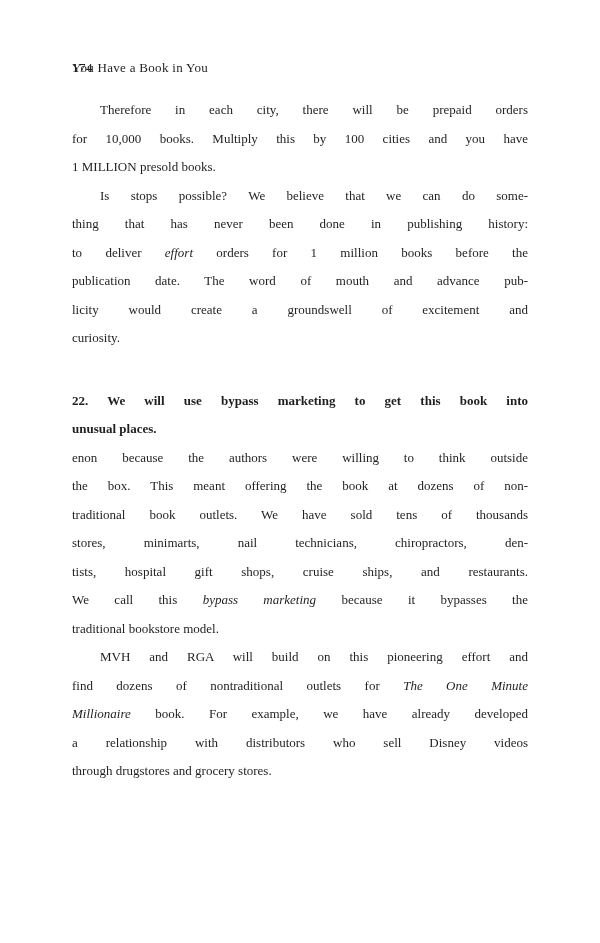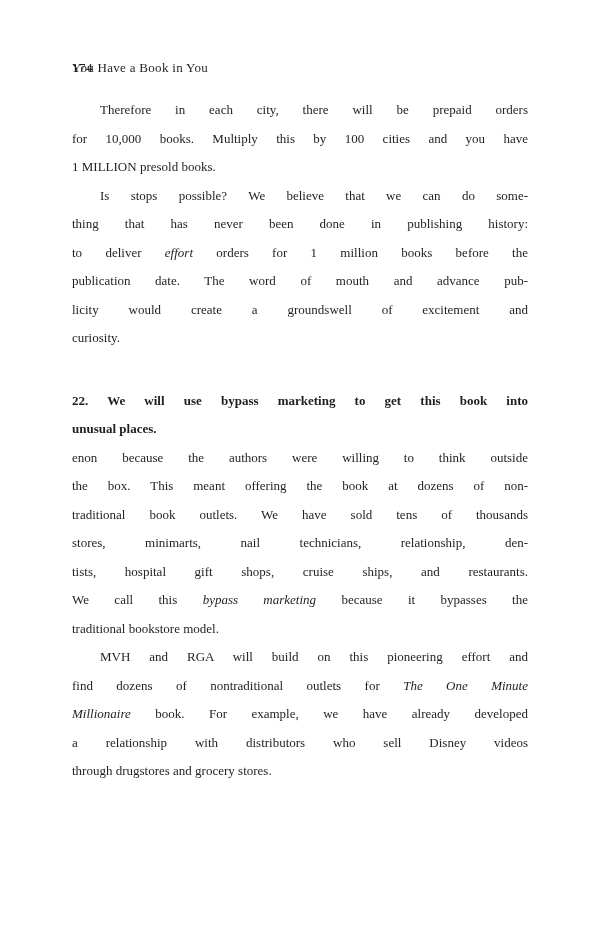--- a/index.html
+++ b/index.html
@@ -79,21 +79,21 @@
         <div class="line"><span>curiosity.</span></div>
       </div>
       <div class="block heading spaced">
         <div class="line just"><span>22. We will use bypass marketing to get this book into</span></div>
         <div class="line"><span>unusual places.</span></div>
       </div>
       <div class="block paragraph">
         <div class="line just"><span>enon because the authors were willing to think outside</span></div>
         <div class="line just"><span>the box. This meant offering the book at dozens of non-</span></div>
         <div class="line just"><span>traditional book outlets. We have sold tens of thousands</span></div>
-        <div class="line just"><span>stores, minimarts, nail technicians, relationship, den-</span></div>
+        <div class="line just"><span>stores, minimarts, nail technicians, chiropractors, den-</span></div>
         <div class="line just"><span>tists, hospital gift shops, cruise ships, and restaurants.</span></div>
         <div class="line just"><span>We call this </span><span class="it">bypass marketing</span><span> because it bypasses the</span></div>
         <div class="line"><span>traditional bookstore model.</span></div>
       </div>
       <div class="block paragraph">
         <div class="line just indent"><span>MVH and RGA will build on this pioneering effort and</span></div>
         <div class="line just"><span>find dozens of nontraditional outlets for </span><span class="it">The One Minute</span></div>
         <div class="line just"><span class="it">Millionaire</span><span> book. For example, we have already developed</span></div>
         <div class="line just"><span>a relationship with distributors who sell Disney videos</span></div>
         <div class="line"><span>through drugstores and grocery stores.</span></div>

